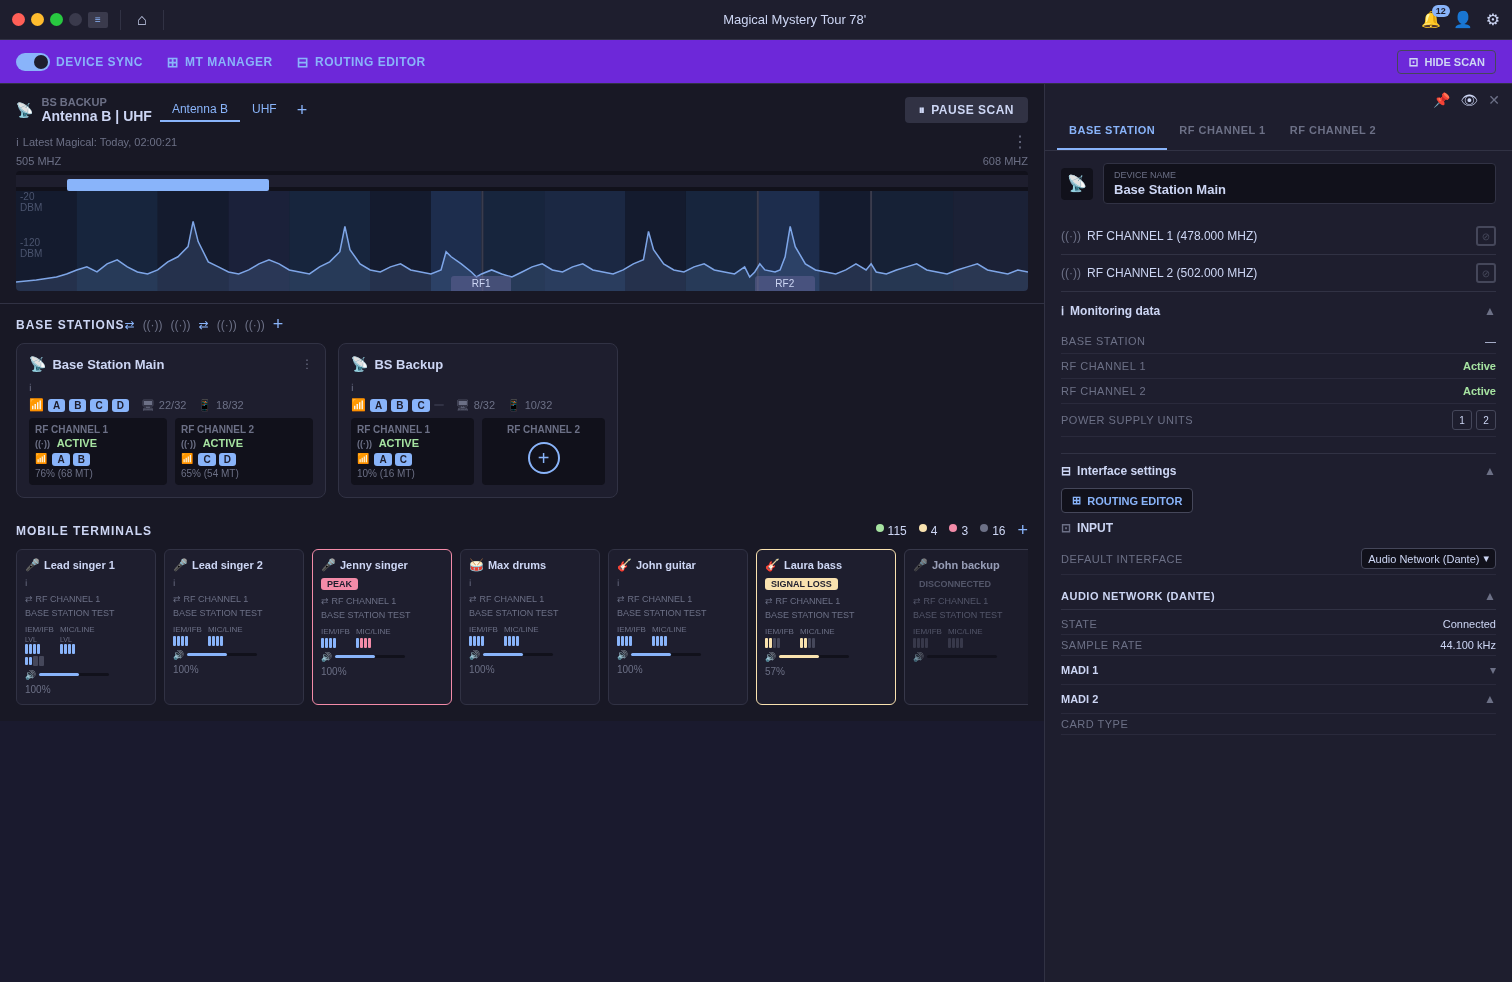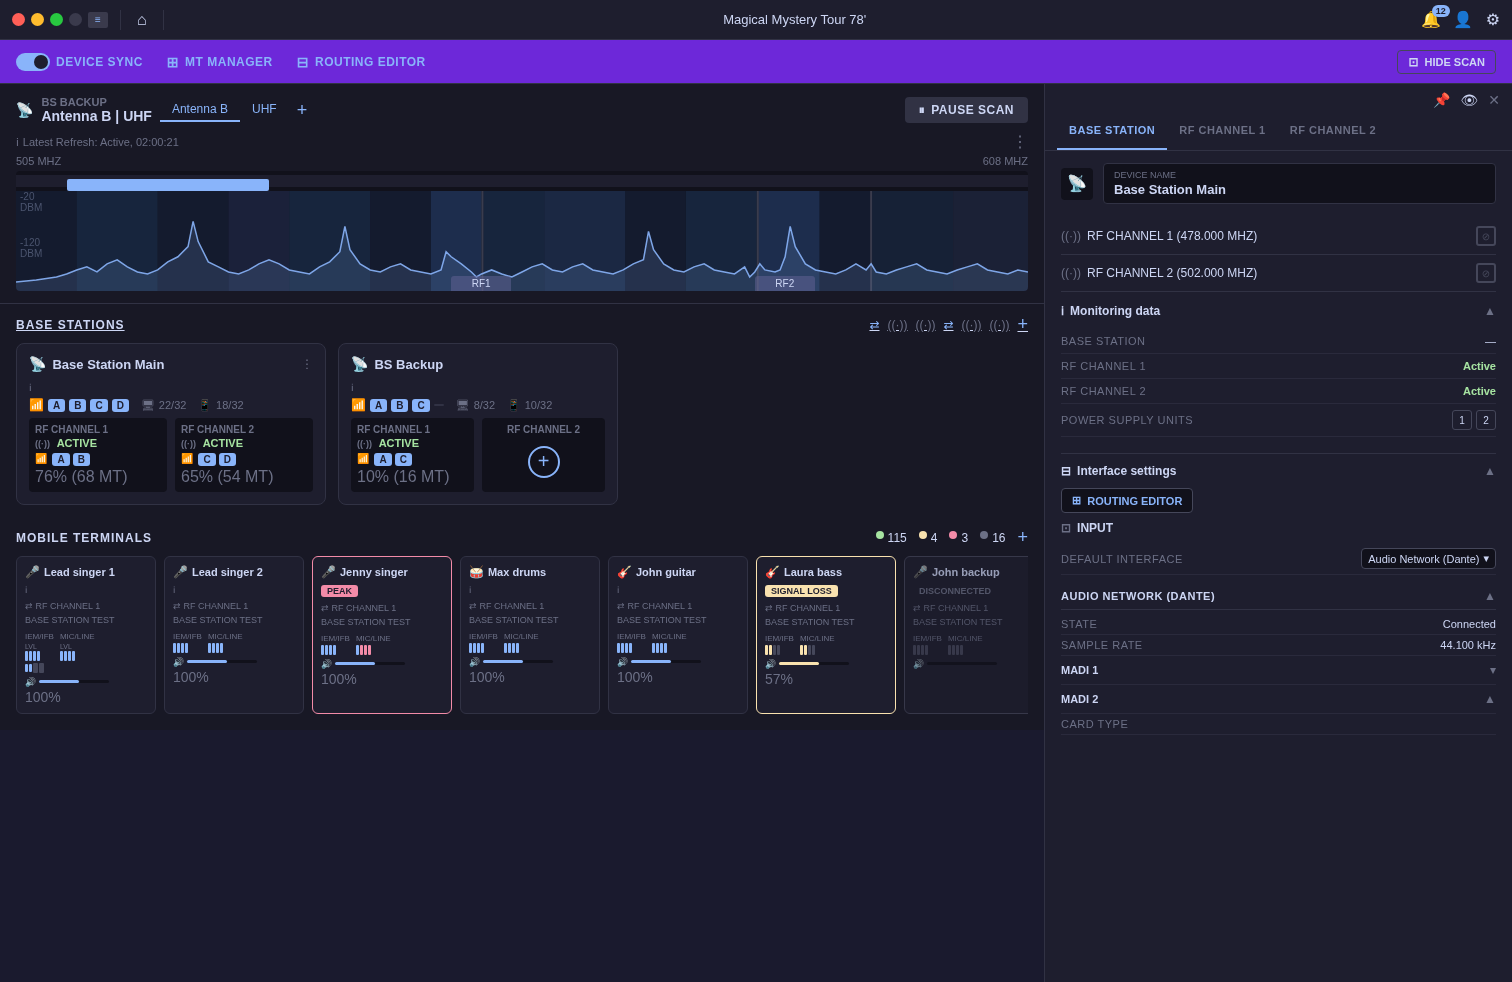--- a/index.html
+++ b/index.html
@@ -230,24 +230,22 @@
       color: #cdd6f4;
       font-size: 10px;
       padding: 2px 4px;
       border-radius: 3px 3px 0 0;
     }
 
     
     .section-header {
       display: flex;
       align-items: center;
-      justify-content: space-between;
       padding: 10px 16px 8px;
       background: #181825;
-      text-decoration: underline;
     }
     .section-title {
       font-size: 12px;
       font-weight: 700;
       color: #cdd6f4;
       text-transform: uppercase;
       letter-spacing: 1px;
     }
     .section-actions { display: flex; align-items: center; gap: 8px; }
     .bs-grid {
@@ -305,21 +303,21 @@
     .rf-ch-status { font-size: 11px; color: #a6e3a1; font-weight: 600; margin-bottom: 4px; }
     .rf-ch-ant { display: flex; gap: 3px; margin-bottom: 2px; }
     .rf-ant-badge {
       padding: 1px 5px;
       border-radius: 3px;
       font-size: 10px;
       font-weight: 700;
       background: #89b4fa;
       color: #1e1e2e;
     }
-    .rf-ch-util { font-size: 16px; color: #6c7086; }
+    .rf-ch-util { font-size: 10px; color: #6c7086; }
     .add-rf-btn {
       display: flex;
       align-items: center;
       justify-content: center;
       width: 32px; height: 32px;
       border: 2px solid #89b4fa;
       border-radius: 50%;
       color: #89b4fa;
       font-size: 20px;
       cursor: pointer;
@@ -368,21 +366,21 @@
       border-radius: 3px;
       font-size: 9px;
       font-weight: 700;
       text-transform: uppercase;
       margin-bottom: 4px;
     }
     .badge-peak { background: #f38ba8; color: #1e1e2e; }
     .badge-signal-loss { background: #f9e2af; color: #1e1e2e; }
     .badge-disconnected { background: transparent; color: #6c7086; font-size: 9px; }
     .mt-info { font-size: 9px; color: #6c7086; line-height: 1.6; margin-bottom: 4px; }
-    .mt-percent { font-size: 14px; color: #6c7086; }
+    .mt-percent { font-size: 10px; color: #6c7086; }
 
     
     .right-panel {
       width: 468px;
       background: #1e1e2e;
       border-left: 1px solid #313244;
       overflow-y: auto;
     }
     .right-tabs {
       display: flex;
@@ -656,21 +654,21 @@
         </div>
         <button class="pause-btn">
           <span>⏸</span>
           <span>PAUSE SCAN</span>
         </button>
       </div>
 
       <div class="scan-info">
         <div class="scan-time">
           <span>ℹ</span>
-          <span>Latest Refresh: Active, 02:00:21</span>
+          <span>Latest Magical: Today, 02:00:21</span>
         </div>
         <span class="more-btn">⋮</span>
       </div>
 
       <div class="freq-labels">
         <span>505  MHZ</span>
         <span>608 MHZ</span>
       </div>
 
       <div class="spectrum-container">

